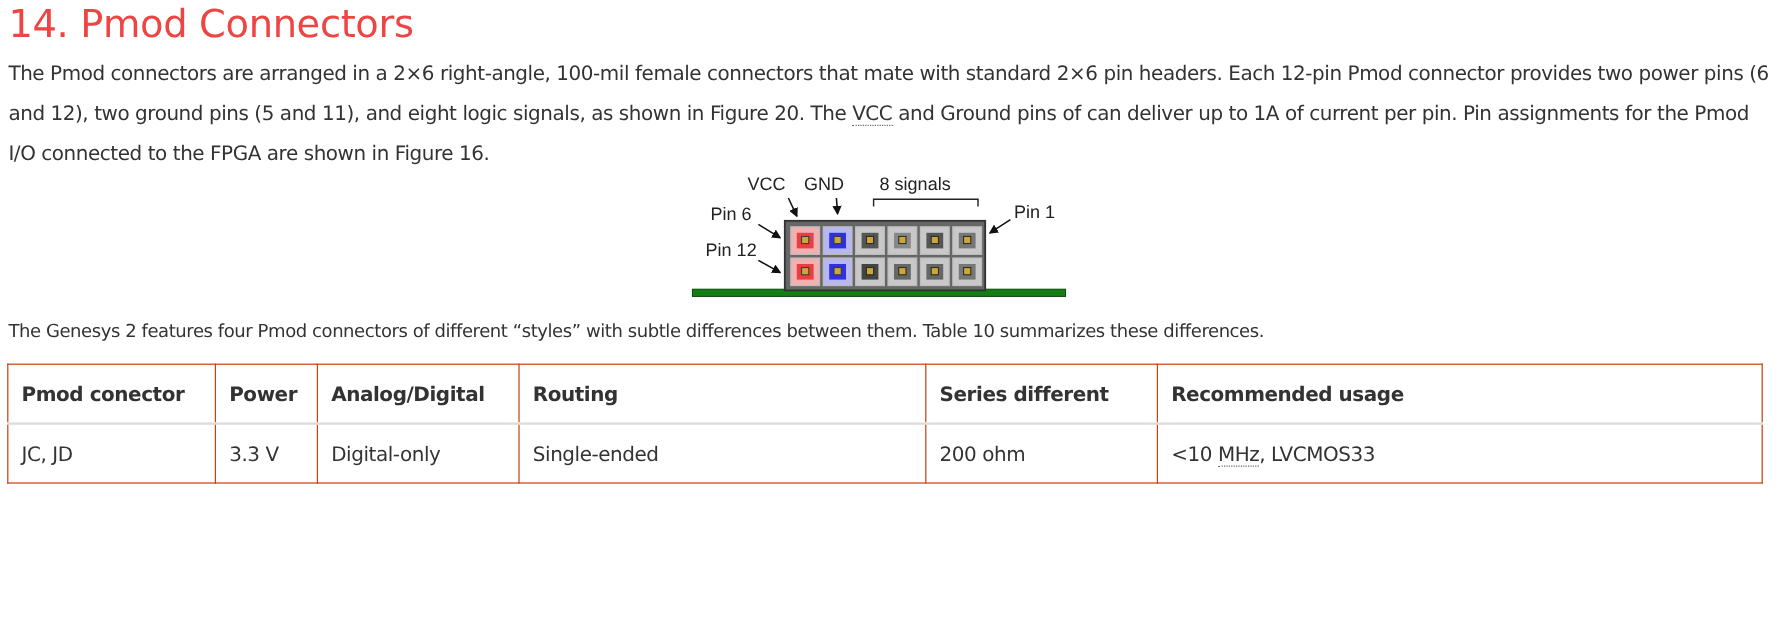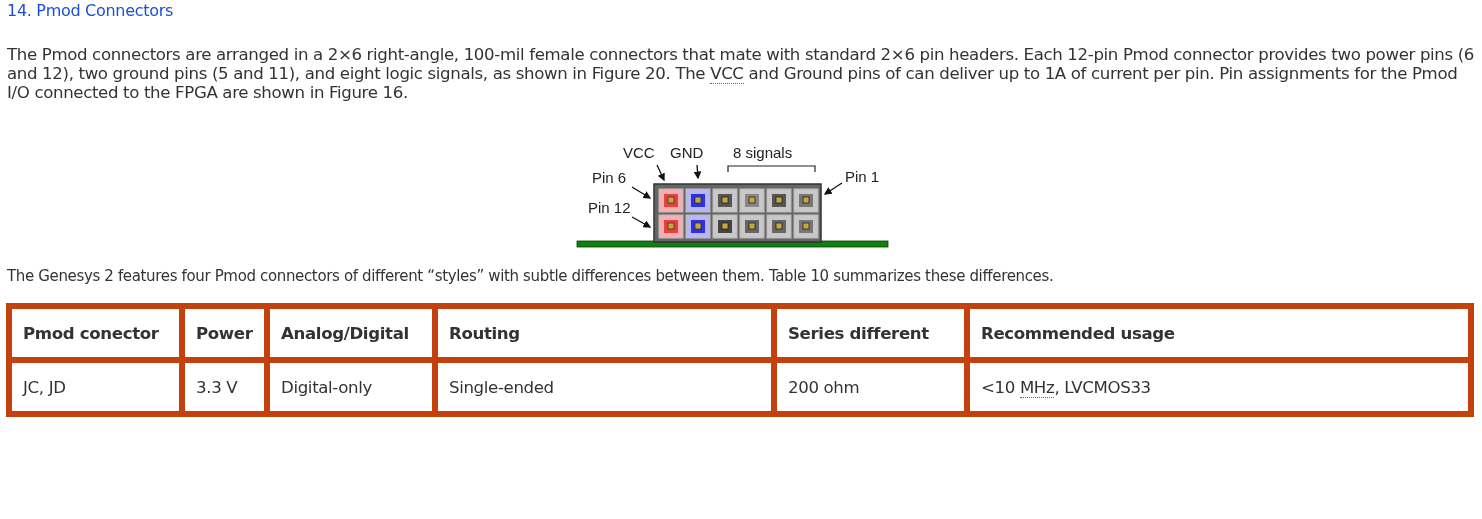--- a/index.html
+++ b/index.html
@@ -4,46 +4,46 @@
 <style>
   html, body { margin: 0; padding: 0; background: #ffffff; }
   body {
     width: 1482px; height: 519px; overflow: hidden;
     font-family: "DejaVu Sans", sans-serif;
     color: #333333;
     position: relative;
   }
   .heading {
     position: absolute; left: 7px; top: 1px;
-    font-size: 16px; font-weight: normal; color: #1d4ed8;
+    font-size: 32px; font-weight: normal; color: #ef4444;
     margin: 0; letter-spacing: -0.3px;
   }
   .para {
     position: absolute; left: 7px; top: 45px; width: 1470px;
-    font-size: 16.6px; line-height: 19px; letter-spacing: -0.35px;
+    font-size: 16.6px; line-height: 33px; letter-spacing: -0.35px;
     margin: 0;
   }
   abbr {
     text-decoration: none;
     border-bottom: 1px dotted #666;
   }
   .figure {
     position: absolute; left: 575px; top: 140px; width: 320px; height: 112px;
   }
   .para2 {
     position: absolute; left: 7px; top: 263px;
     font-size: 15px; line-height: 27px; letter-spacing: -0.35px; margin: 0;
   }
   table.pmod {
     position: absolute; left: 6px; top: 303px;
     border-collapse: collapse;
     font-size: 16.6px; letter-spacing: -0.35px;
   }
   table.pmod th, table.pmod td {
-    border: 6px solid #c2410c;
+    border: 1px solid #c2410c;
     text-align: left;
     padding: 0 11px;
     height: 48px;
     vertical-align: middle;
     white-space: nowrap;
   }
   table.pmod th { font-weight: bold; border-bottom: 2px solid #dddddd; }
   col.c1 { width: 173px; }
   col.c2 { width: 85px; }
   col.c3 { width: 168px; }

